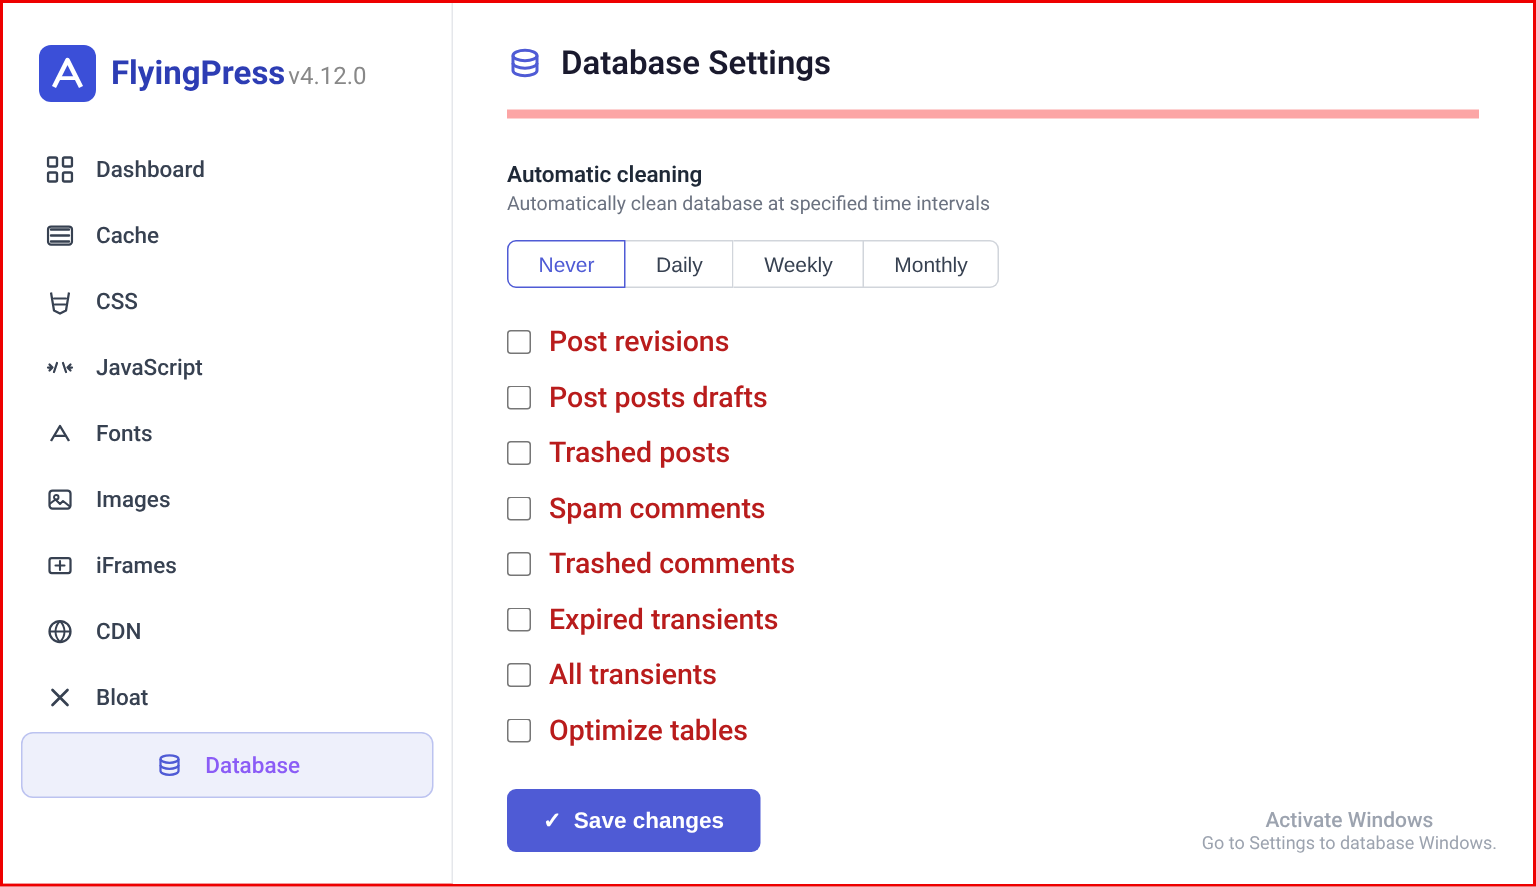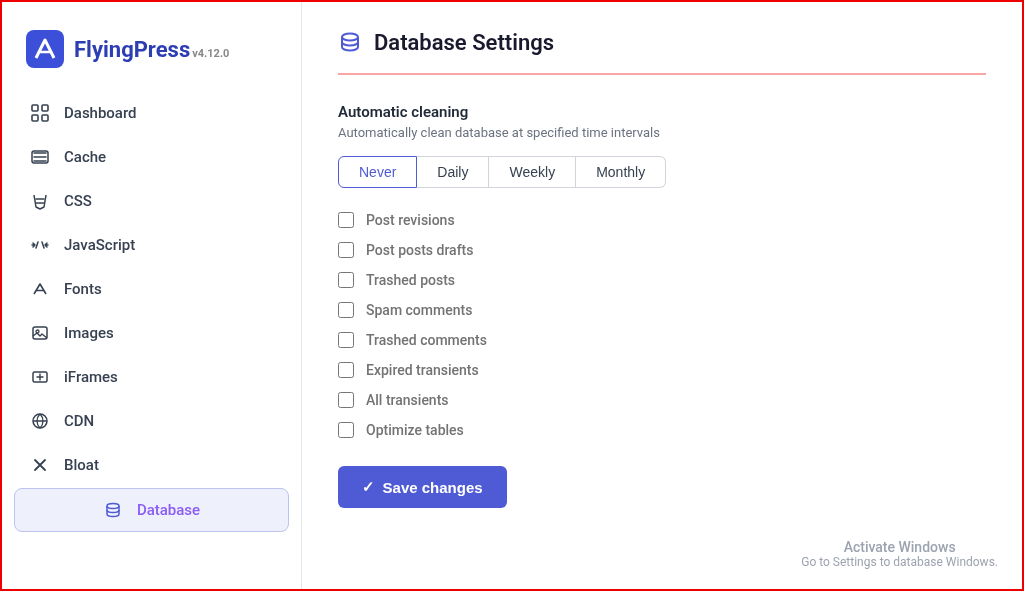--- a/index.html
+++ b/index.html
@@ -36,24 +36,24 @@
       height: 38px;
     }
 
     .logo-text {
       font-size: 22px;
       font-weight: 700;
       color: #2d3db4;
     }
 
     .logo-version {
-      font-size: 11px;
+      font-size: 16px;
       color: #888;
       margin-left: 2px;
-      font-weight: 700;
+      font-weight: 400;
     }
 
     .sidebar-nav {
       display: flex;
       flex-direction: column;
       gap: 2px;
       padding: 0 12px;
     }
 
     .sidebar-item {
@@ -94,21 +94,21 @@
       padding: 28px 36px 28px 36px;
       position: relative;
     }
 
     .page-header {
       display: flex;
       align-items: center;
       gap: 12px;
       margin-bottom: 24px;
       padding-bottom: 18px;
-      border-bottom: 2px solid #fca5a5;
+      border-bottom: 6px solid #fca5a5;
     }
 
     .page-title {
       font-size: 22px;
       font-weight: 600;
       color: #1a1a2e;
     }
 
     .section-title {
       font-size: 15px;
@@ -179,22 +179,22 @@
       width: 16px;
       height: 16px;
       border: 1.5px solid #9ca3af;
       border-radius: 3px;
       cursor: pointer;
       accent-color: #4f5bd5;
       flex-shrink: 0;
     }
 
     .checkbox-label {
-      font-size: 14px;
-      color: #737373;
+      font-size: 19px;
+      color: #b91c1c;
       font-weight: 500;
     }
 
     .save-btn {
       display: flex;
       align-items: center;
       gap: 8px;
       background: #4f5bd5;
       color: #fff;
       border: none;

